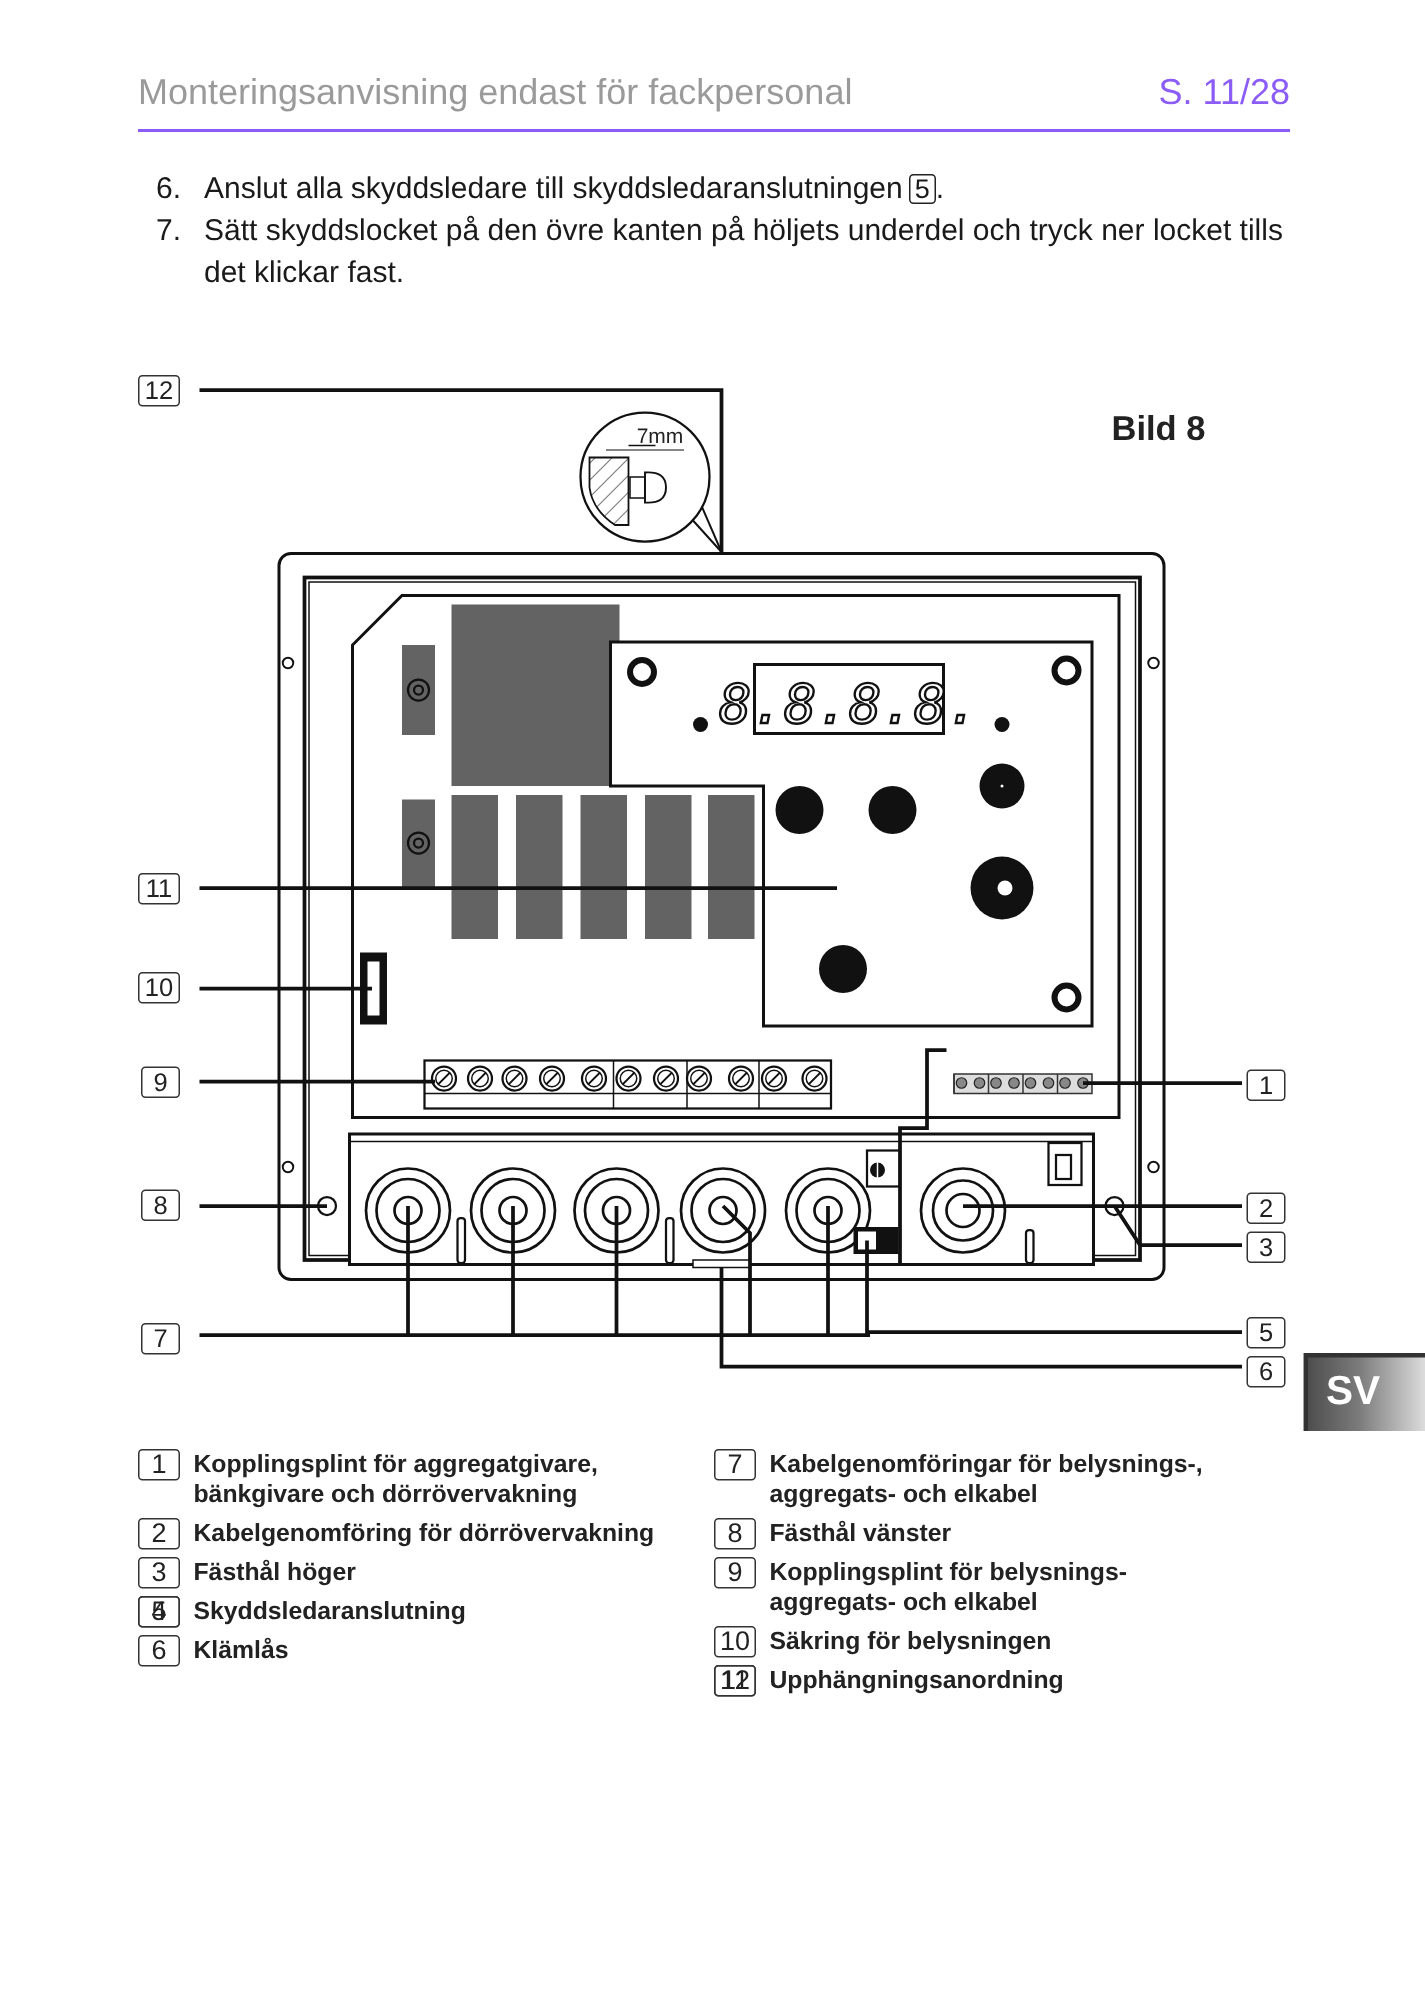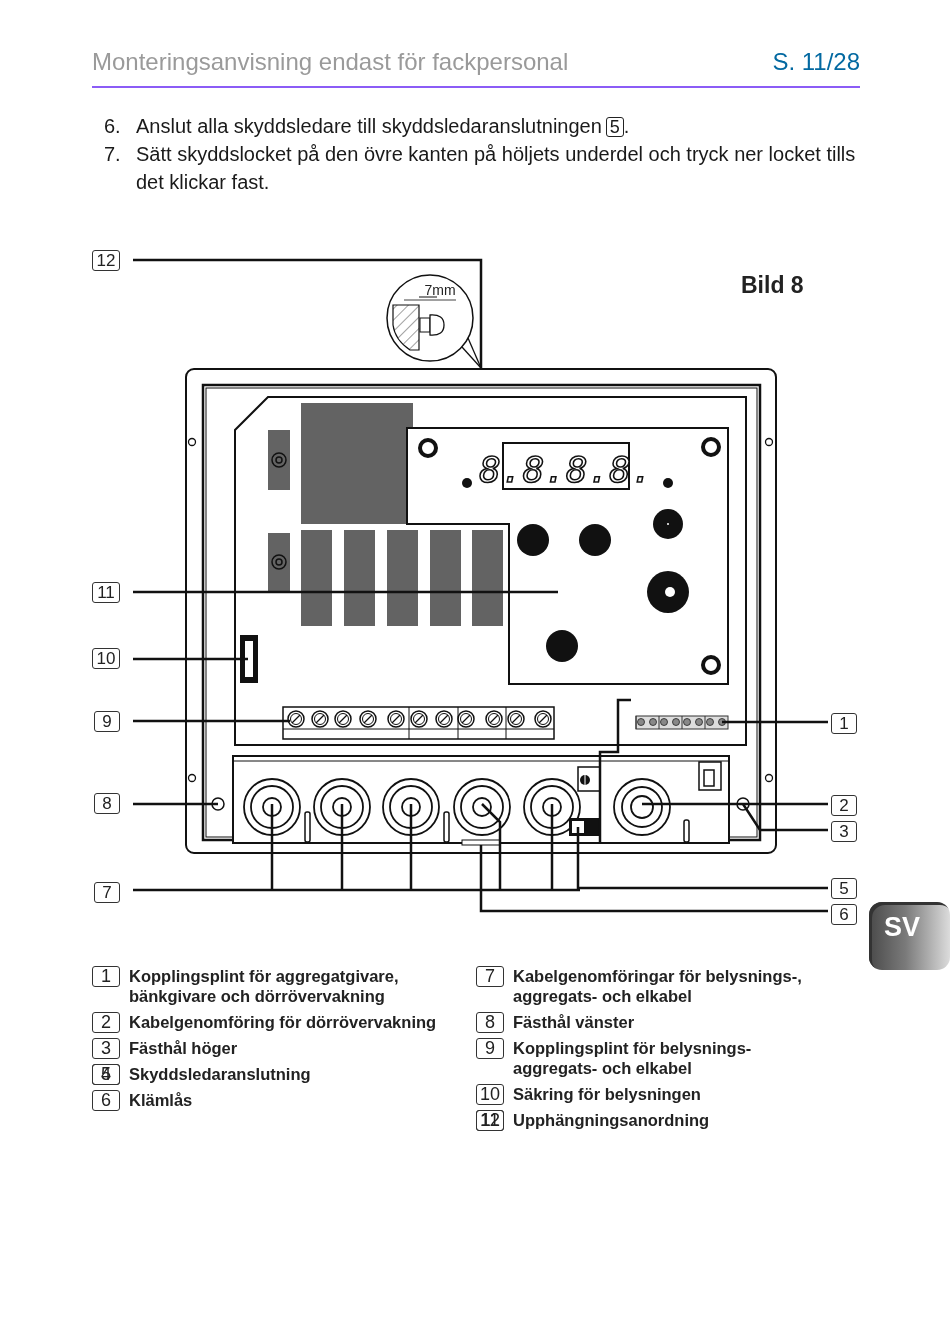--- a/index.html
+++ b/index.html
@@ -1,34 +1,34 @@
 <!DOCTYPE html>
 <html><head>
 <meta charset="utf-8">
 <style>
   html, body { margin: 0; padding: 0; background: #ffffff; }
   body { width: 950px; height: 1336px; position: relative; overflow: hidden;
          font-family: "Liberation Sans", sans-serif; color: #1a1a1a; }
   .header { position: absolute; left: 92px; top: 48px; width: 768px; height: 38px;
             border-bottom: 2px solid #8b5cf6; }
   .header-title { position: absolute; left: 0; top: 0; font-size: 24px; color: #9a9a9a; }
-  .header-page { position: absolute; right: 0; top: 0; font-size: 24px; color: #0369a1; }
+  .header-page { position: absolute; right: 0; top: 0; font-size: 24px; color: #8b5cf6; }
   .steps { position: absolute; left: 104px; top: 112px; width: 760px; font-size: 20px; line-height: 28px; color: #1a1a1a; }
   .step { position: relative; padding-left: 32px; }
   .step-num { position: absolute; left: 0; top: 0; }
   .boxref { display: inline-block; border: 1.5px solid #222; border-radius: 3px; padding: 0 3px;
             line-height: 18px; font-size: 18px; margin-left: 4px; }
   .fig-title { position: absolute; left: 741px; top: 272px; font-size: 23px; font-weight: bold; color: #222; }
   svg.diagram { position: absolute; left: 0; top: 0; }
   .callout { position: absolute; width: 24px; height: 19px; border: 1.5px solid #333; border-radius: 3px;
              font-size: 17px; line-height: 19px; text-align: center; background: #fff; color: #222; }
   .callout.wide { width: 26px; }
-  .sv-tab { position: absolute; left: 869px; top: 902px; width: 81px; height: 68px;
+  .sv-tab { position: absolute; left: 869px; top: 902px; width: 81px; height: 52px;
             background: linear-gradient(to right, #4a4a4a 0%, #7a7a7a 45%, #dcdcdc 100%);
-            box-shadow: inset 3px 3px 0 #333; border-radius: 13px; }
+            box-shadow: inset 3px 3px 0 #333; }
   .sv-label { position: absolute; left: 15px; top: 10px; font-size: 27px; font-weight: bold; color: #fff; }
   .legend { position: absolute; top: 966px; font-size: 16.5px; line-height: 20px; color: #222; }
   .legend-left { left: 92px; }
   .legend-right { left: 476px; }
   .legend-item { position: relative; padding-left: 37px; margin-bottom: 6px; }
   .legend-num { position: absolute; left: 0; top: 0; width: 26px; height: 19px; border: 1.5px solid #333;
                 border-radius: 3px; text-align: center; line-height: 19px; font-size: 18px; }
   .legend-text { display: block; white-space: pre-line; font-weight: bold; }
 </style>
 </head>

